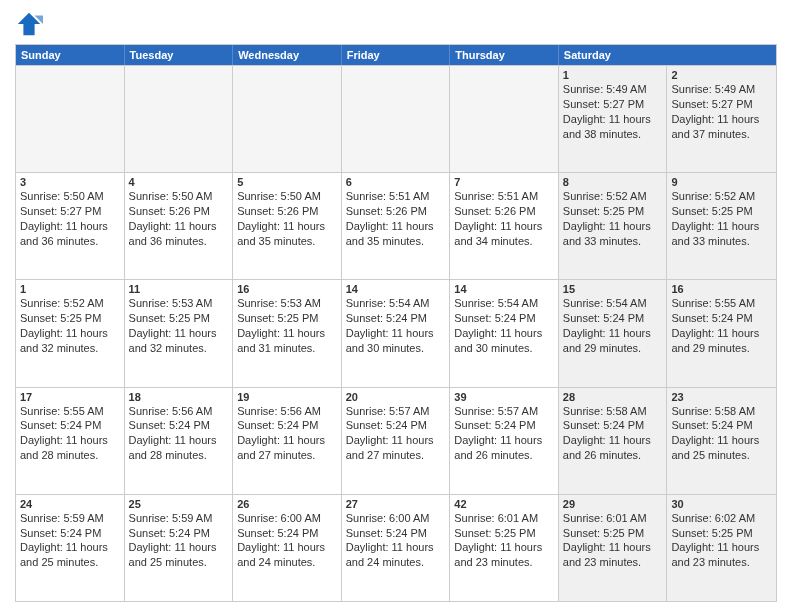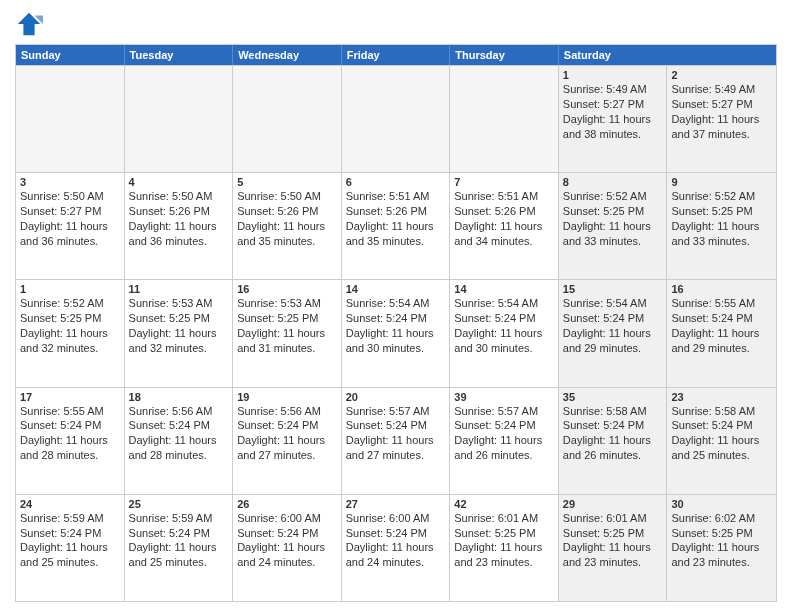--- a/index.html
+++ b/index.html
@@ -290,21 +290,21 @@
 and 27 minutes.</div>
           </div>
           <div class="cal-cell">
             <div class="day-num">39</div>
             <div class="day-info" style="white-space: pre-line;">Sunrise: 5:57 AM
 Sunset: 5:24 PM
 Daylight: 11 hours
 and 26 minutes.</div>
           </div>
           <div class="cal-cell shaded">
-            <div class="day-num">35</div>
+            <div class="day-num">28</div>
             <div class="day-info" style="white-space: pre-line;">Sunrise: 5:58 AM
 Sunset: 5:24 PM
 Daylight: 11 hours
 and 26 minutes.</div>
           </div>
           <div class="cal-cell shaded">
             <div class="day-num">23</div>
             <div class="day-info" style="white-space: pre-line;">Sunrise: 5:58 AM
 Sunset: 5:24 PM
 Daylight: 11 hours

